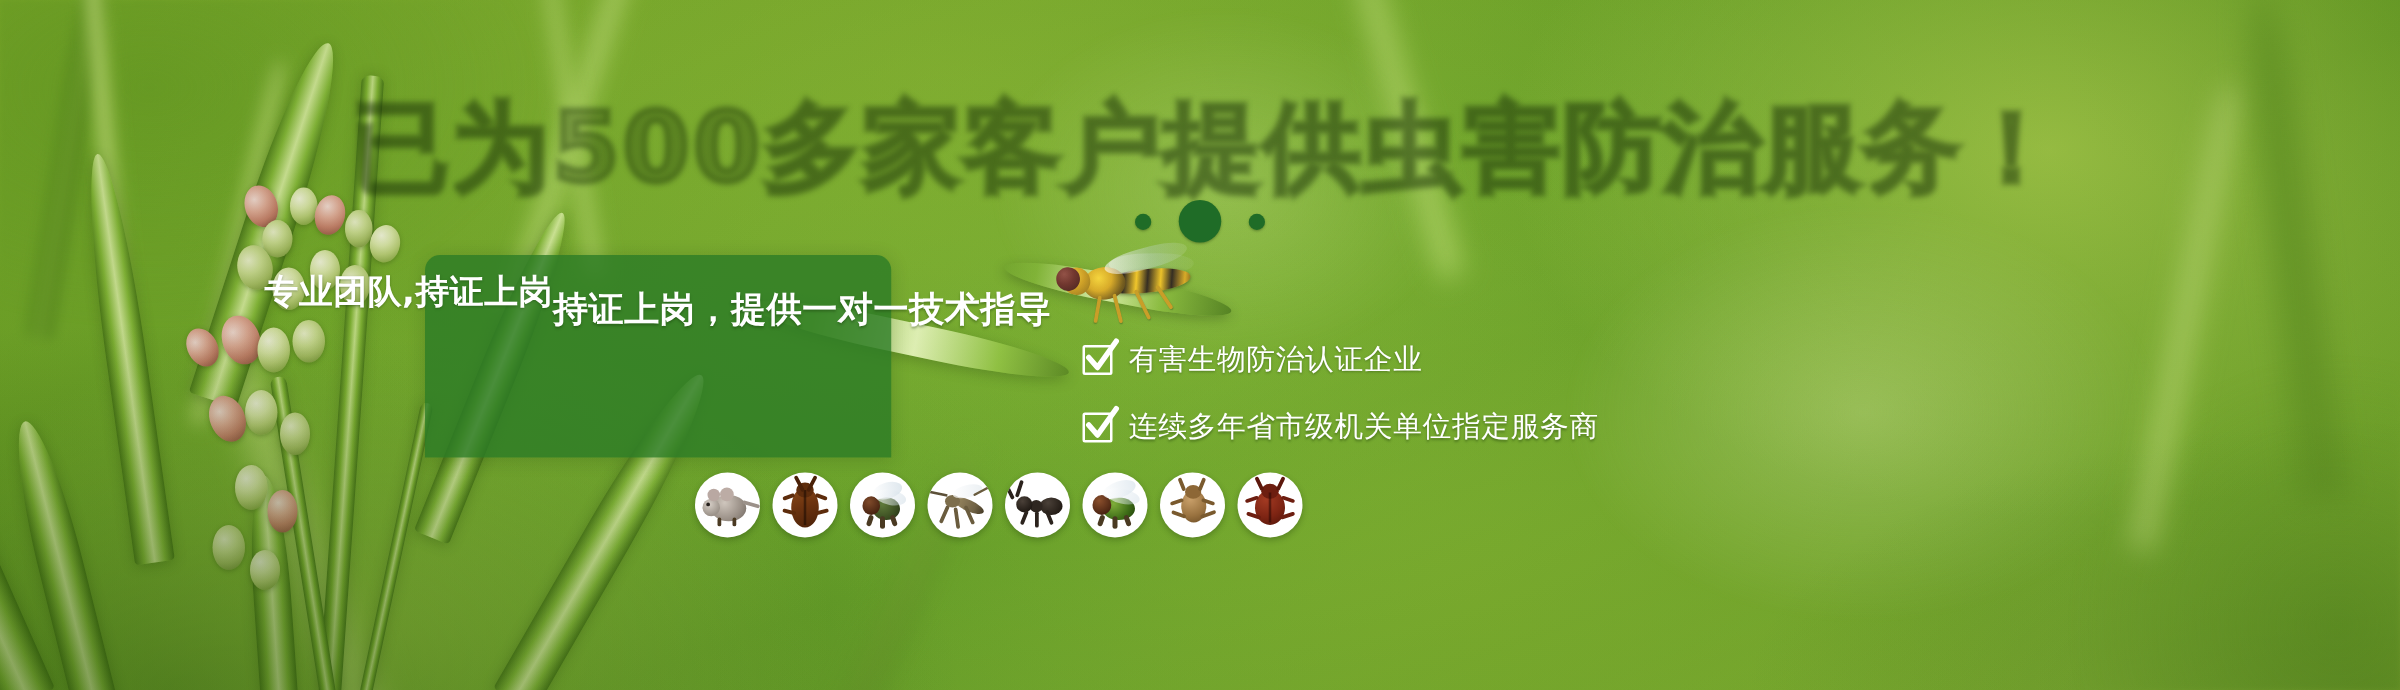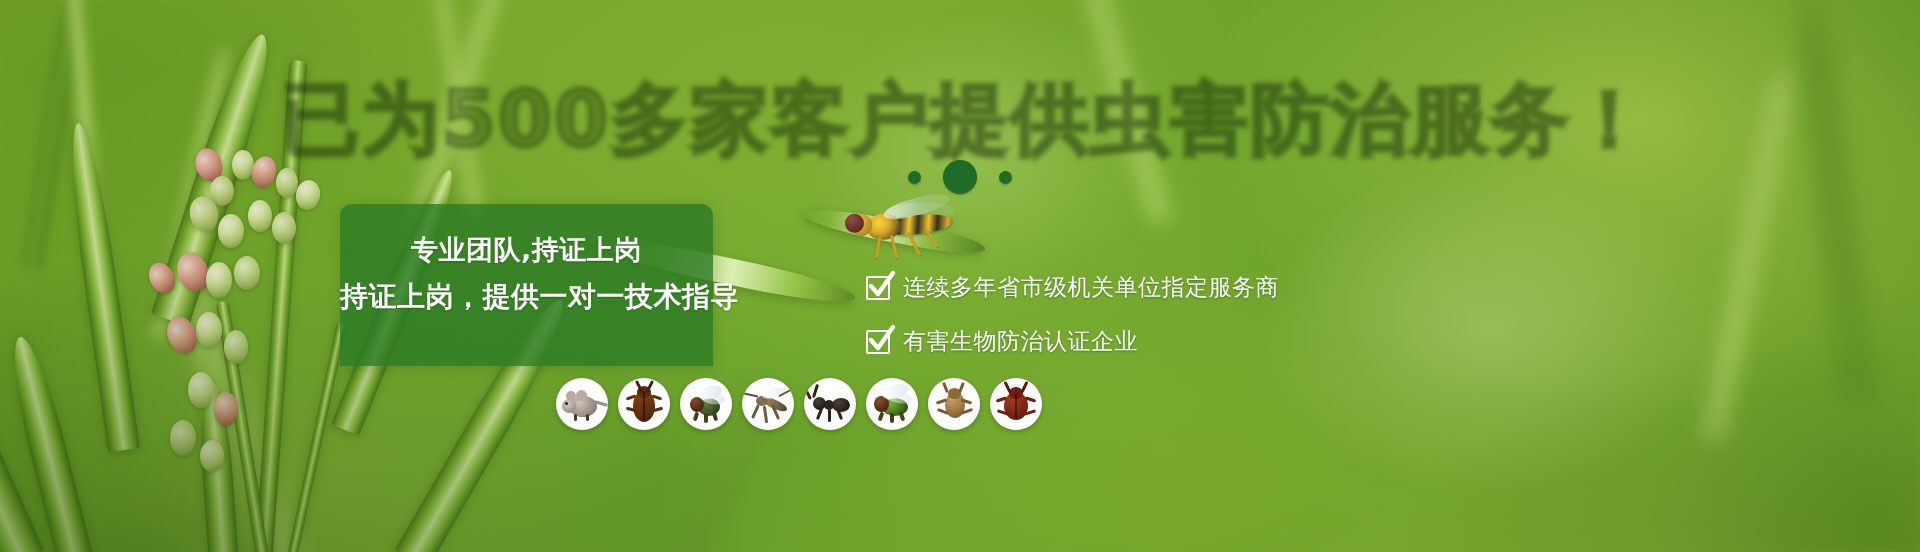--- a/index.html
+++ b/index.html
@@ -189,22 +189,22 @@
   .dot.l{width:34px;height:34px;}
 
   
   .panel{
     position:absolute;left:340px;top:204px;width:373px;height:162px;
     background:rgba(42,122,38,.80);
     border-radius:12px 12px 0 0;
     box-shadow:0 2px 14px rgba(20,50,8,.18);
   }
   .panel-lines{
-    position:absolute;left:340px;top:188px;width:373px;height:162px;
-    display:flex;flex-direction:column;justify-content:center;
+    position:absolute;left:340px;top:212px;width:373px;height:162px;
+    display:flex;justify-content:center;
     padding:2px 0 0 0;
   }
   .pline{
     color:#ffffff;font-weight:700;white-space:nowrap;
     text-align:center;line-height:1;
     text-shadow:0 1px 2px rgba(18,46,6,.35);
   }
   .pline.one{font-size:27px;margin:6px 0 0 0;letter-spacing:.5px;}
   .pline.two{font-size:28px;margin:20px 0 0 0;letter-spacing:.5px;}
   .pline.three{font-size:28px;margin:20px 0 0 0;letter-spacing:.5px;}
@@ -348,29 +348,29 @@
     <div class="pline three">持证上岗，提供一对一技术指导</div>
   </div>
 
   <div class="checklist">
     <div class="chk-row">
       <span class="chk-box">
         <svg viewBox="0 0 30 30" aria-hidden="true">
           <path d="M5 15 L12 23 L27 2" fill="none" stroke="#ffffff" stroke-width="4.4" stroke-linecap="round" stroke-linejoin="round"></path>
         </svg>
       </span>
-      <span class="chk-label">连续多年省市级机关单位指定服务商</span>
+      <span class="chk-label">有害生物防治认证企业</span>
     </div>
     <div class="chk-row">
       <span class="chk-box">
         <svg viewBox="0 0 30 30" aria-hidden="true">
           <path d="M5 15 L12 23 L27 2" fill="none" stroke="#ffffff" stroke-width="4.4" stroke-linecap="round" stroke-linejoin="round"></path>
         </svg>
       </span>
-      <span class="chk-label">有害生物防治认证企业</span>
+      <span class="chk-label">连续多年省市级机关单位指定服务商</span>
     </div>
   </div>
 
   <div class="icon-row">
 
     <div class="ibadge" title="鼠">
       <div class="art">
         <div class="b el" style="left:13px;top:18px;width:28px;height:21px;background:radial-gradient(circle at 38% 30%,#cfc6bd,#998f86 60%,#6d655d 100%);"></div>
         <div class="b el" style="left:6px;top:21px;width:14px;height:14px;background:radial-gradient(circle at 40% 32%,#d6cec6,#9c938a 70%);"></div>
         <div class="b el" style="left:10px;top:13px;width:10px;height:10px;background:#b9a8a2;"></div>

